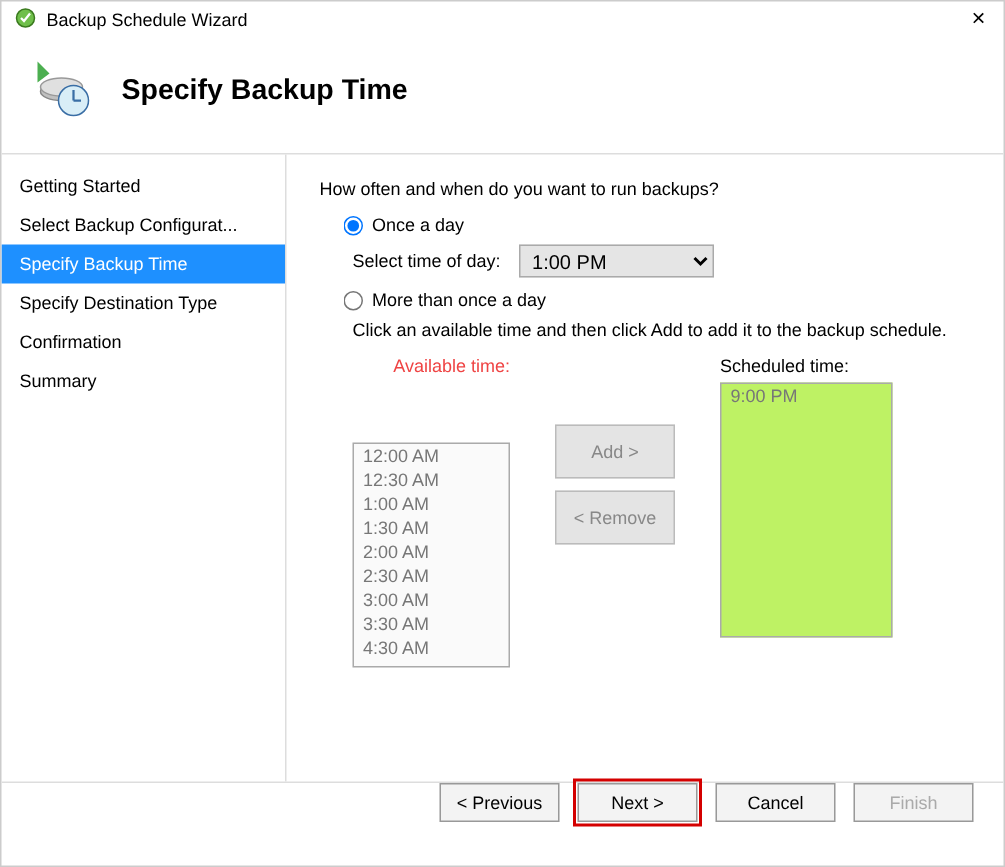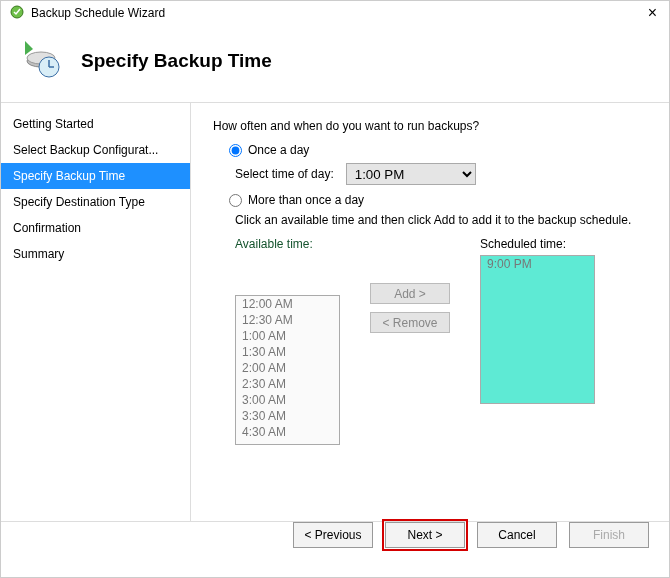--- a/index.html
+++ b/index.html
@@ -97,36 +97,36 @@
     height: 150px;
     border: 1px solid #aaa;
     background: #fafafa;
     overflow-y: scroll;
     font-size: 12px;
     margin-top: 44px;
   }
   .listbox .row { padding: 1px 6px; }
   .sched-box {
     width: 115px;
-    height: 149px;
+    height: 170px;
     border: 1px solid #aaa;
-    background: #5eead4;
+    background: #bef264;
     overflow-y: scroll;
     font-size: 12px;
   }
   .sched-box .row { padding: 1px 6px; }
   .mid-buttons {
     display: flex;
     flex-direction: column;
     gap: 8px;
     margin-top: 50px;
   }
   .btn-flat {
     width: 80px;
-    height: 21px;
+    height: 36px;
     border: 1px solid #bbb;
     background: #e4e4e4;
     color: #888;
     font-size: 12px;
     cursor: not-allowed;
   }
   .footer {
     height: 52px;
     border-top: 1px solid #ddd;
     display: flex;
@@ -210,21 +210,21 @@
 
     <div class="opt-group disabled-area">
       <div class="opt-row" style="color:#000;">
         <input type="radio" name="freq" style="">
         <span style="color:#000;">More than once a day</span>
       </div>
       <div class="sub">
         <div style="margin-bottom:6px; color:#000;">Click an available time and then click Add to add it to the backup schedule.</div>
         <div class="two-col">
           <div class="col">
-            <div class="list-label" style="color:#14532d;">Available time:</div>
+            <div class="list-label" style="color:#ef4444;text-align:right;">Available time:</div>
             <div class="listbox">
               <div class="row">12:00 AM</div>
               <div class="row">12:30 AM</div>
               <div class="row">1:00 AM</div>
               <div class="row">1:30 AM</div>
               <div class="row">2:00 AM</div>
               <div class="row">2:30 AM</div>
               <div class="row">3:00 AM</div>
               <div class="row">3:30 AM</div>
               <div class="row">4:30 AM</div>

